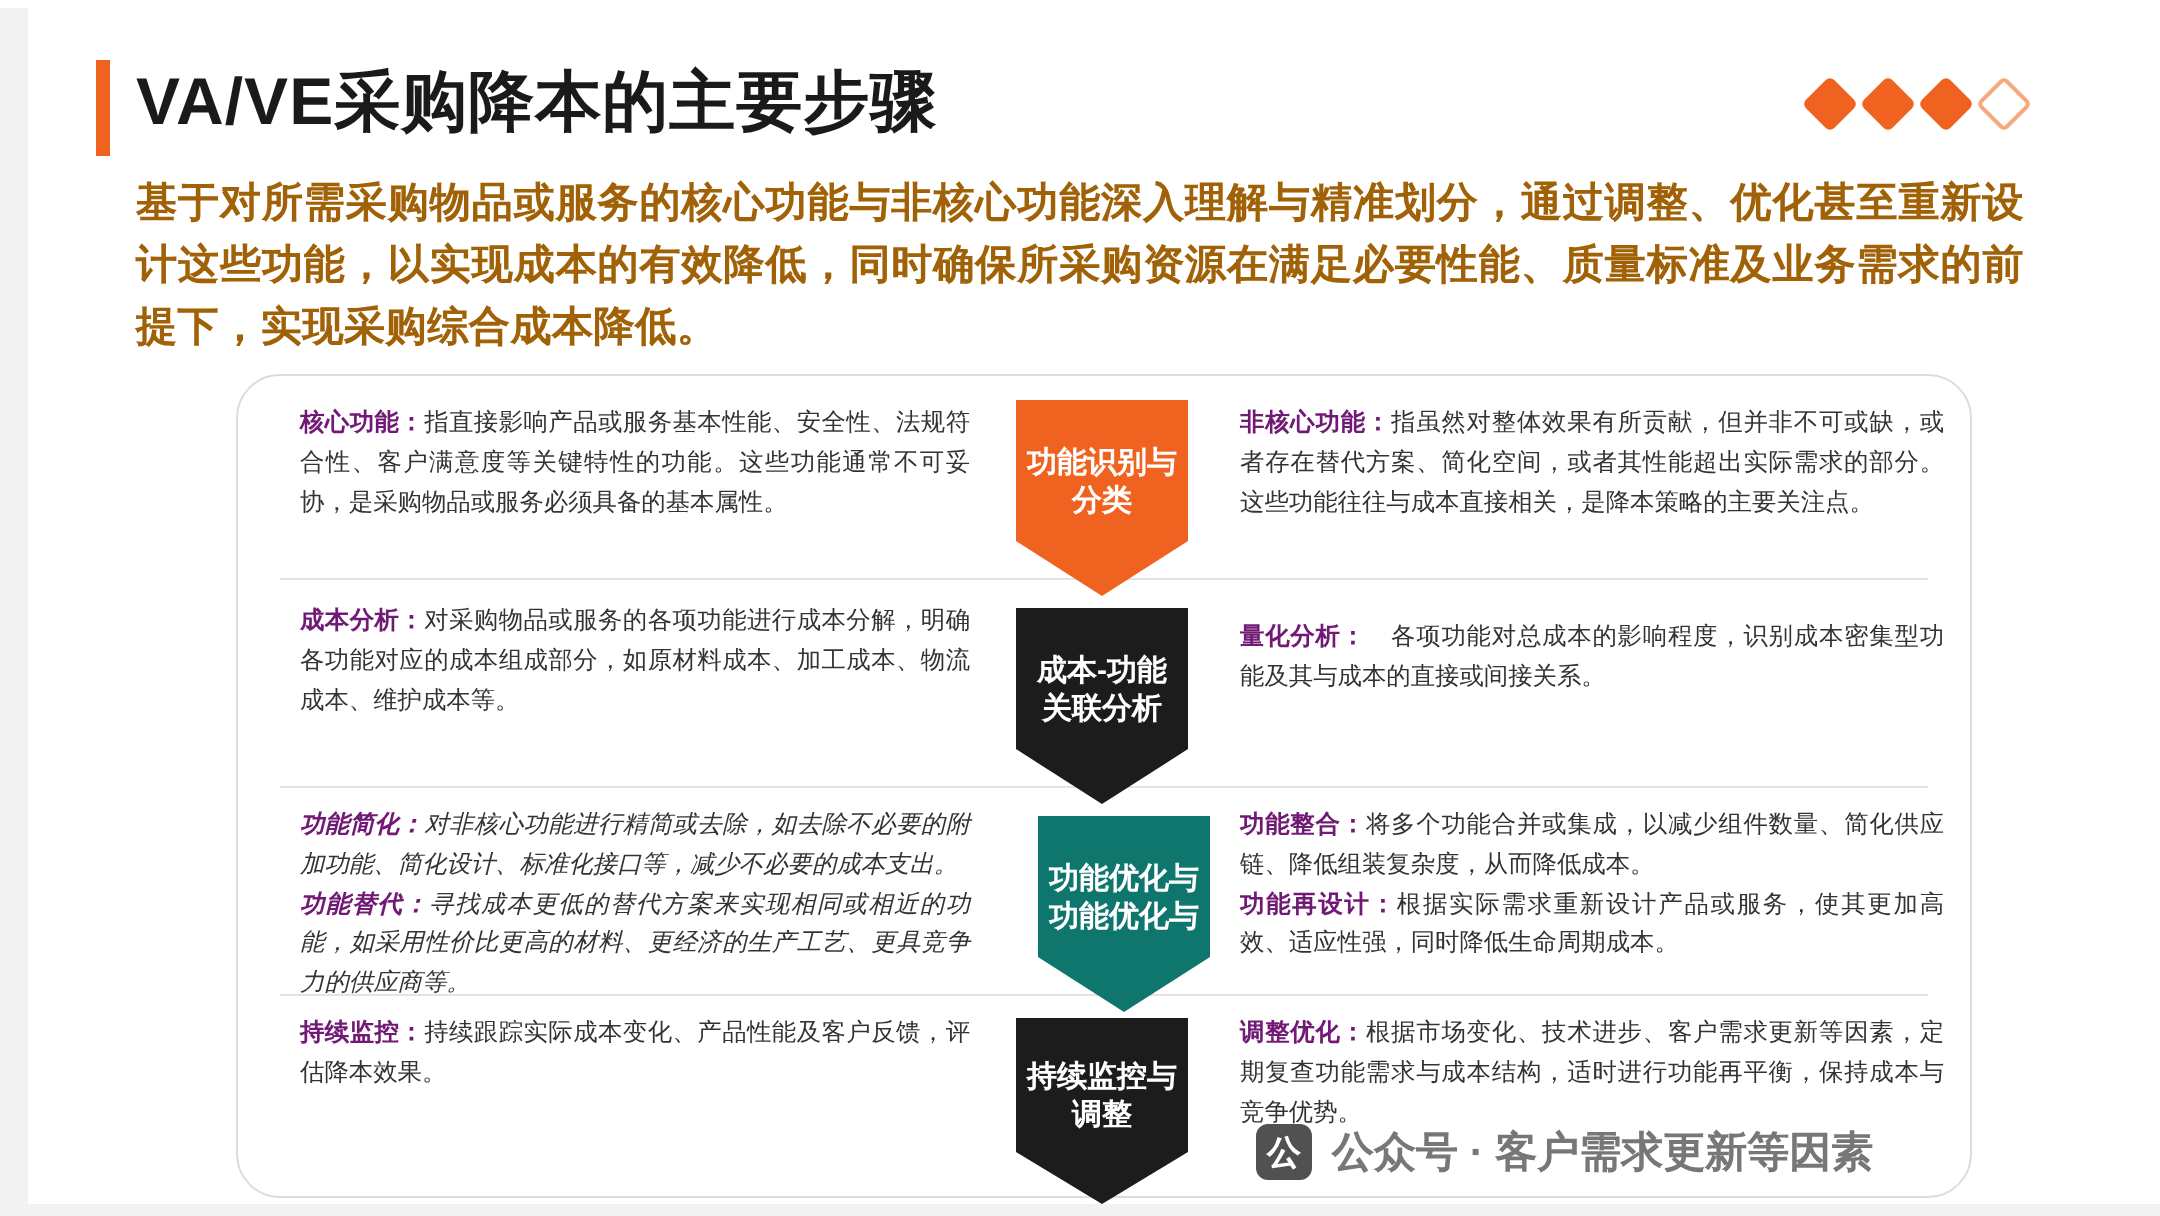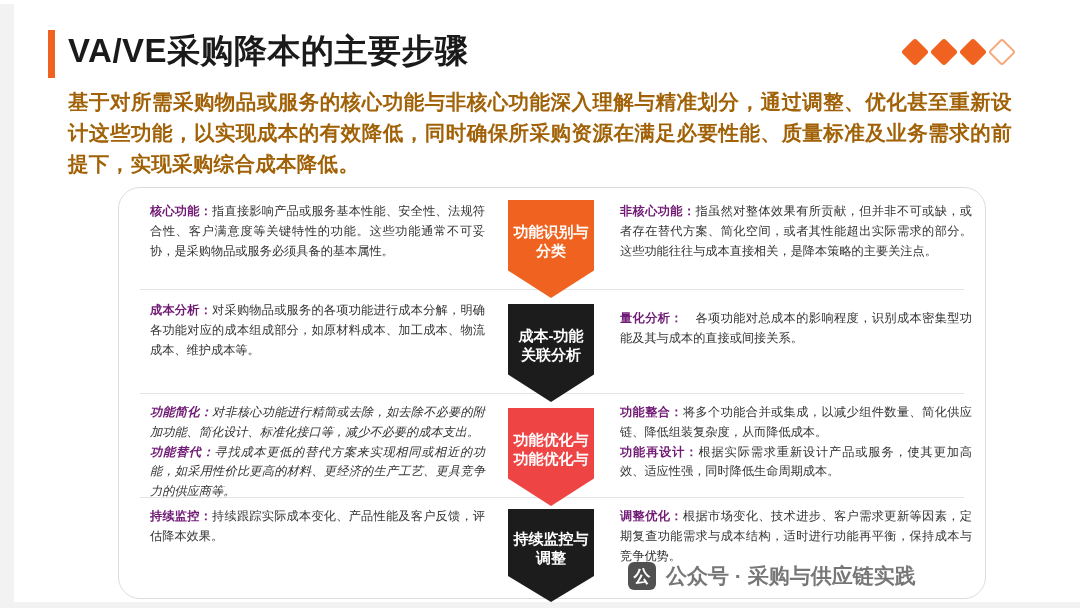--- a/index.html
+++ b/index.html
@@ -118,21 +118,21 @@
     align-items: center;
     justify-content: center;
     -webkit-clip-path: polygon(0 0, 100% 0, 100% 72%, 50% 100%, 0 72%);
     clip-path: polygon(0 0, 100% 0, 100% 72%, 50% 100%, 0 72%);
     padding-bottom: 14px;
     box-sizing: border-box;
   }
   .chev span { display: block; }
   .chev.c1 { top: 196px; height: 98px; background: #f0621f; }
   .chev.c2 { top: 300px; height: 98px; background: #1c1c1c; }
-  .chev.c3 { top: 404px; height: 98px; background: #ef4444; }
+  .chev.c3 { top: 404px; height: 98px; background: #0f766e; margin-left: 11px; }
   .chev.c4 { top: 505px; height: 93px; background: #1c1c1c; }
 
   
   .watermark {
     position: absolute;
     left: 628px;
     top: 558px;
     display: flex;
     align-items: center;
     gap: 10px;
@@ -220,16 +220,16 @@
   <div class="cell right" style="top:503px;"><b>调整优化：</b>根据市场变化、技术进步、客户需求更新等因素，定期复查功能需求与成本结构，适时进行功能再平衡，保持成本与竞争优势。</div>
   <div class="chev c4">
     <div>
       <span>持续监控与</span>
       <span>调整</span>
     </div>
   </div>
 
   <div class="watermark">
     <div class="wm-logo">公</div>
-    <div>公众号 · 采购与供应链实践</div>
+    <div>公众号 · 客户需求更新等因素</div>
   </div>
 
 </div>
 
 </body></html>

